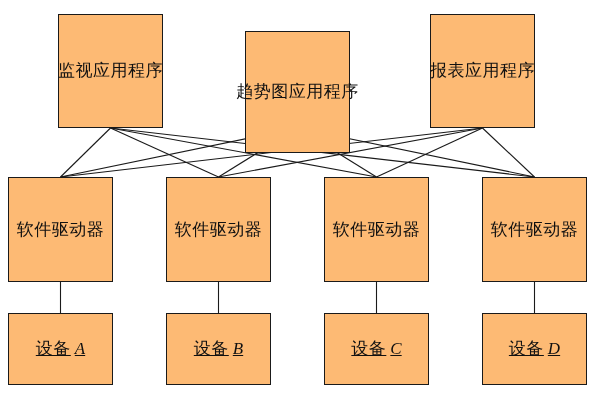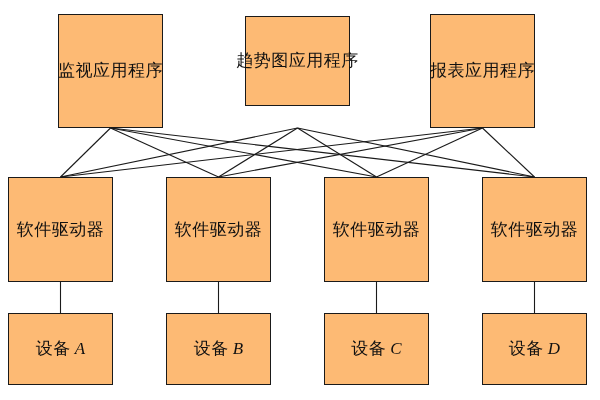--- a/index.html
+++ b/index.html
@@ -57,20 +57,21 @@
   }
   .device-node .tag {
     font-style: italic;
     padding-left: 4px;
     font-size: 17px;
   }
   .device-row {
     display: inline-flex;
     align-items: baseline;
     justify-content: flex-end;
+    text-decoration: underline;
   }
 </style>
 </head>
 <body>
 
 <div id="stage">
   <svg id="edges" viewBox="0 0 600 400" xmlns="http://www.w3.org/2000/svg">
       <line x1="110.5" y1="128" x2="60.5" y2="177" stroke="#1a1a1a" stroke-width="1.1" shape-rendering="geometricPrecision"></line>
       <line x1="110.5" y1="128" x2="218.5" y2="177" stroke="#1a1a1a" stroke-width="1.1" shape-rendering="geometricPrecision"></line>
       <line x1="110.5" y1="128" x2="376.5" y2="177" stroke="#1a1a1a" stroke-width="1.1" shape-rendering="geometricPrecision"></line>
@@ -86,21 +87,21 @@
       <line x1="60.5" y1="282" x2="60.5" y2="313" stroke="#1a1a1a" stroke-width="1.1" shape-rendering="geometricPrecision"></line>
       <line x1="218.5" y1="282" x2="218.5" y2="313" stroke="#1a1a1a" stroke-width="1.1" shape-rendering="geometricPrecision"></line>
       <line x1="376.5" y1="282" x2="376.5" y2="313" stroke="#1a1a1a" stroke-width="1.1" shape-rendering="geometricPrecision"></line>
       <line x1="534.5" y1="282" x2="534.5" y2="313" stroke="#1a1a1a" stroke-width="1.1" shape-rendering="geometricPrecision"></line>
     </svg>
   <div id="nodes">
       <div class="node app-node" style="left: 58px; top: 14px; width: 105px; height: 114px;">
         <span class="line1">监视</span>
         <span class="line2">应用程序</span>
       </div>
-      <div class="node app-node" style="left: 245px; top: 16px; width: 105px; height: 90px;">
+      <div class="node app-node" style="left: 245px; top: 31px; width: 105px; height: 122px;">
         <span class="line1">趋势图</span>
         <span class="line2">应用程序</span>
       </div>
       <div class="node app-node" style="left: 430px; top: 14px; width: 105px; height: 114px;">
         <span class="line1">报表</span>
         <span class="line2">应用程序</span>
       </div>
       <div class="node driver-node" style="left: 8px; top: 177px; width: 105px; height: 105px;">
         <span class="line1">软件</span>
         <span class="line2">驱动器</span>

